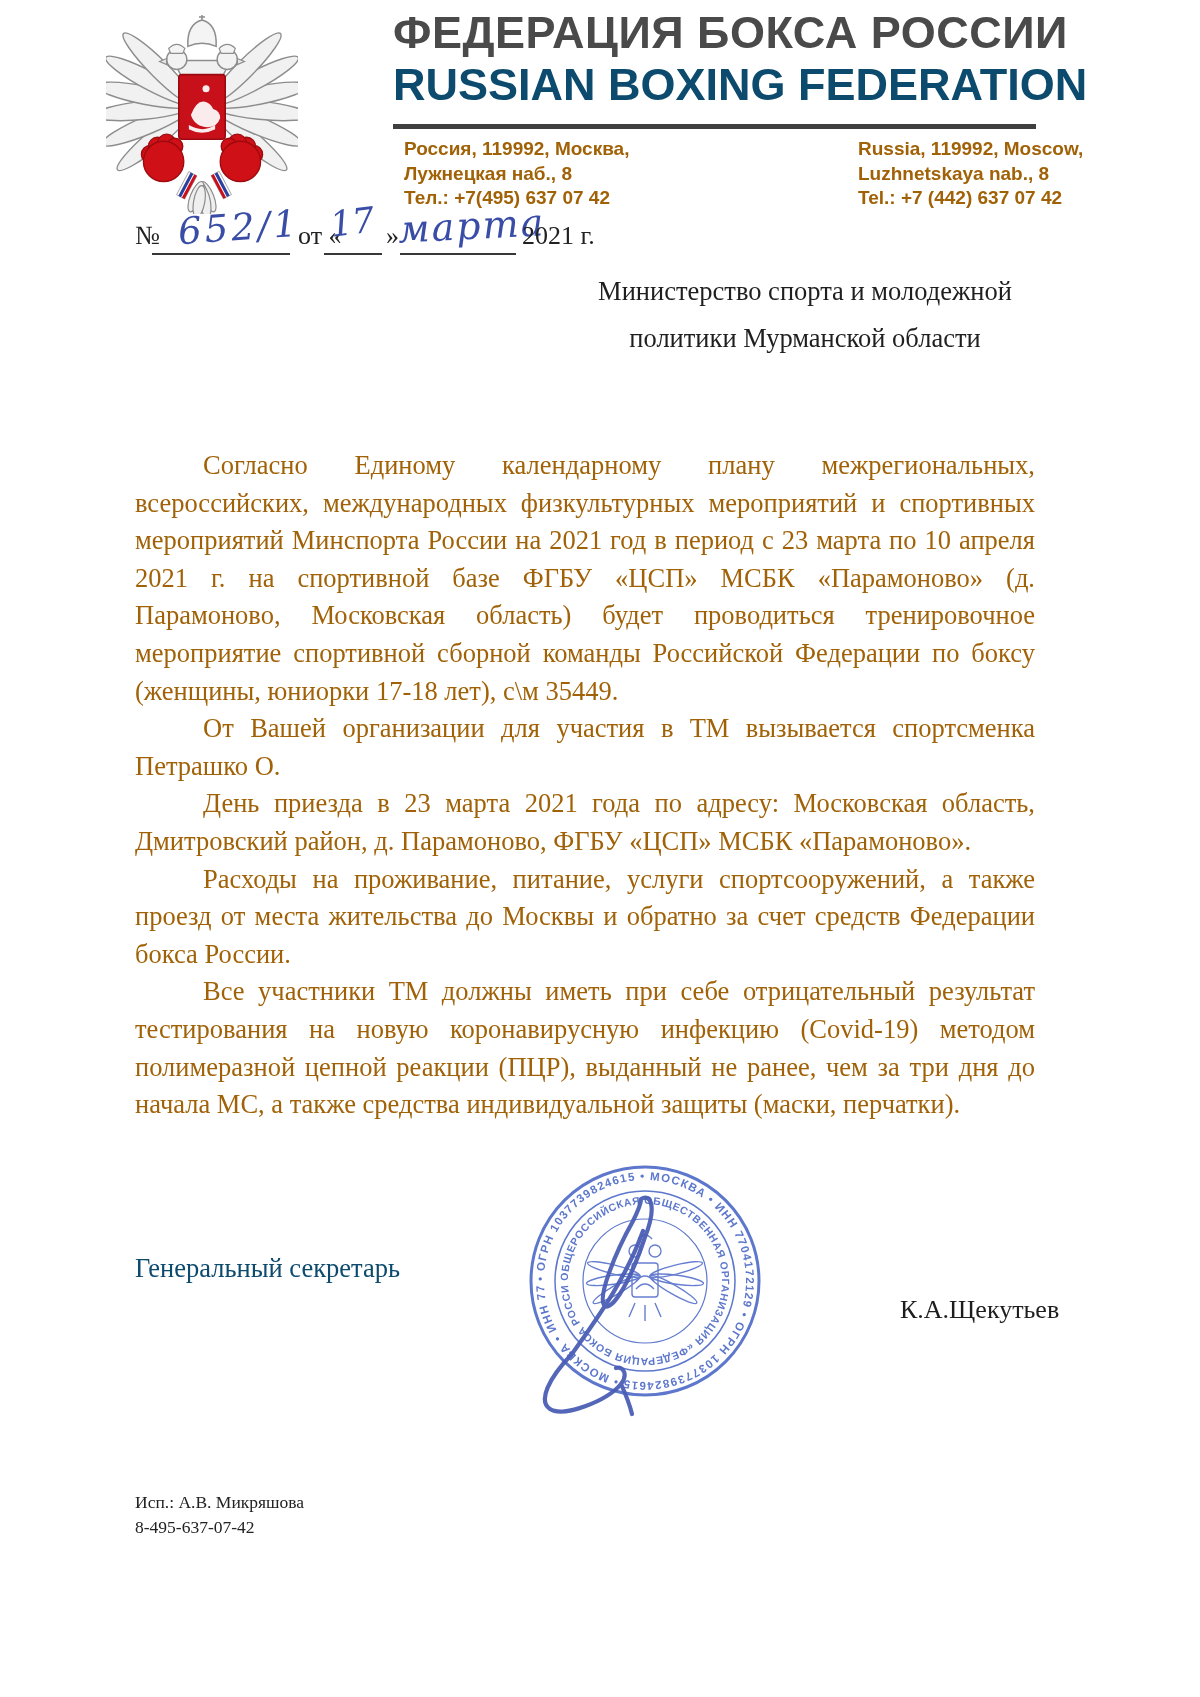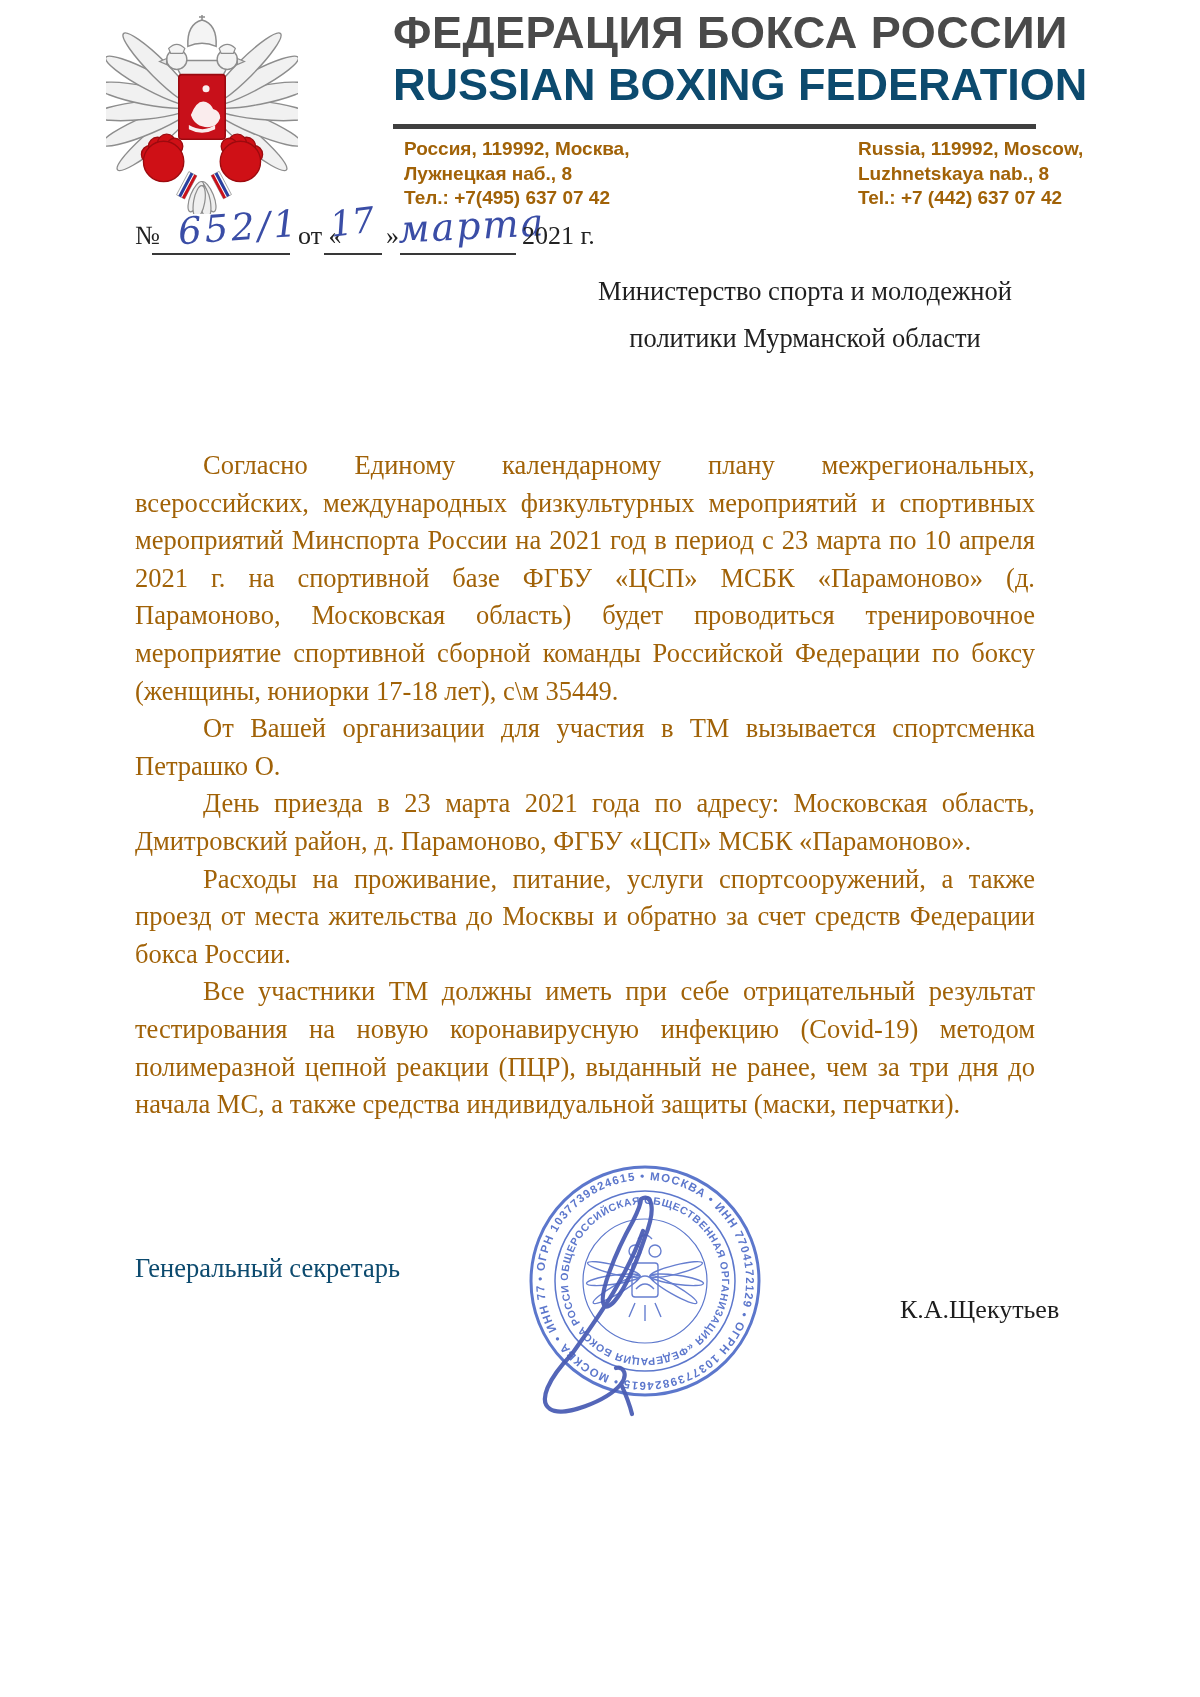--- a/index.html
+++ b/index.html
@@ -201,14 +201,18 @@
       </g>
 
       <g stroke="#3c50ae" stroke-width="4.2" fill="none" stroke-linecap="round" stroke-linejoin="round" opacity="0.95">
         <path d="M166 88 C176 82 182 96 170 126 C152 180 134 202 129 194 C123 185 140 142 158 110 C163 100 166 92 166 88 Z"></path>
         <path d="M168 120 C150 170 120 210 97 243 C73 268 63 290 75 298 C88 307 132 290 146 273 C153 264 149 255 141 257"></path>
         <path d="M146 273 C151 284 155 295 157 303"></path>
       </g>
     </g>
   </svg>
 
+  <div class="footer">
+    <div>Исп.: А.В. Микряшова</div>
+    <div>8-495-637-07-42</div>
+  </div>
 
 </div>
 
 </body></html>

